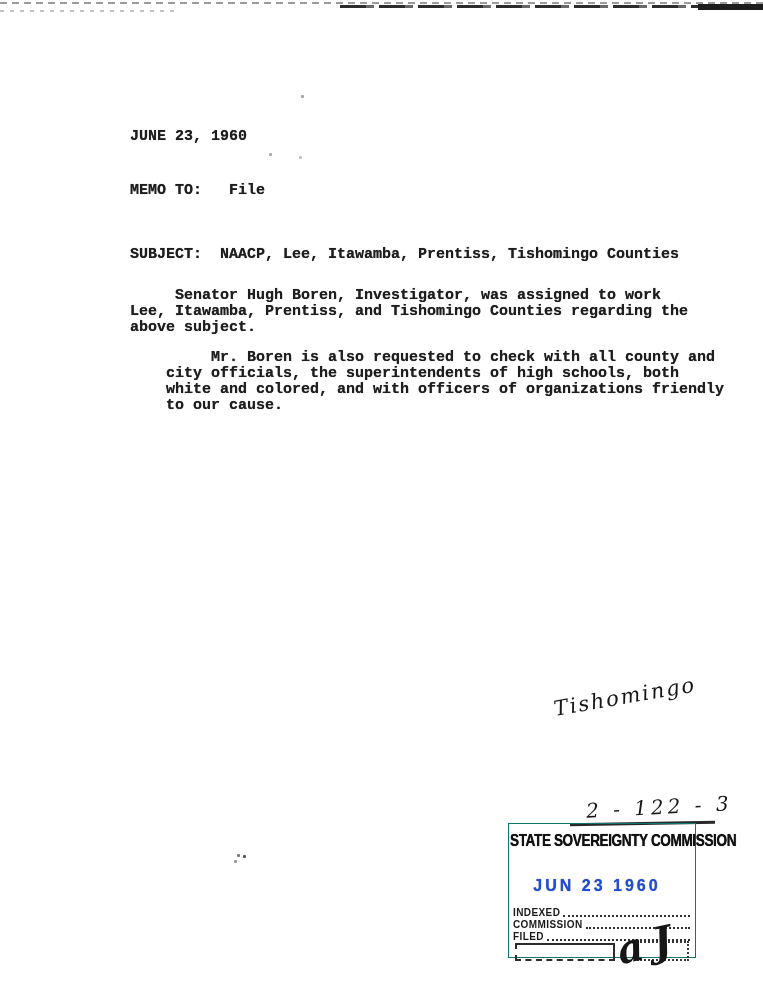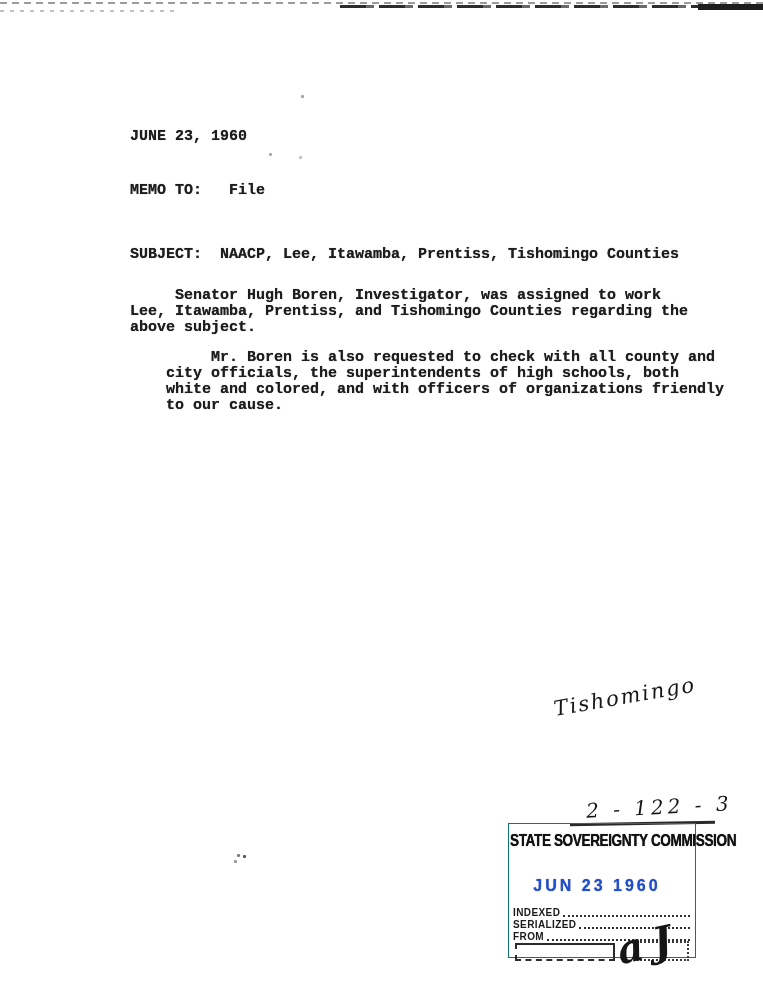--- a/index.html
+++ b/index.html
@@ -188,25 +188,25 @@
 
   <div class="stamp">
     <div class="stamp-title">STATE SOVEREIGNTY COMMISSION</div>
     <div class="stamp-date">JUN 23 1960</div>
     <div class="stamp-fields">
       <div class="stamp-field">
         <span>INDEXED</span>
         <span class="leader"></span>
       </div>
       <div class="stamp-field">
-        <span>SERIALIZED</span>
+        <span>COMMISSION</span>
         <span class="leader"></span>
       </div>
       <div class="stamp-field">
-        <span>FROM</span>
+        <span>FILED</span>
         <span class="leader"></span>
       </div>
     </div>
     <div class="stamp-blank-box"></div>
     <div class="stamp-initials-box"></div>
   </div>
 
 </div>
 
 </body></html>

